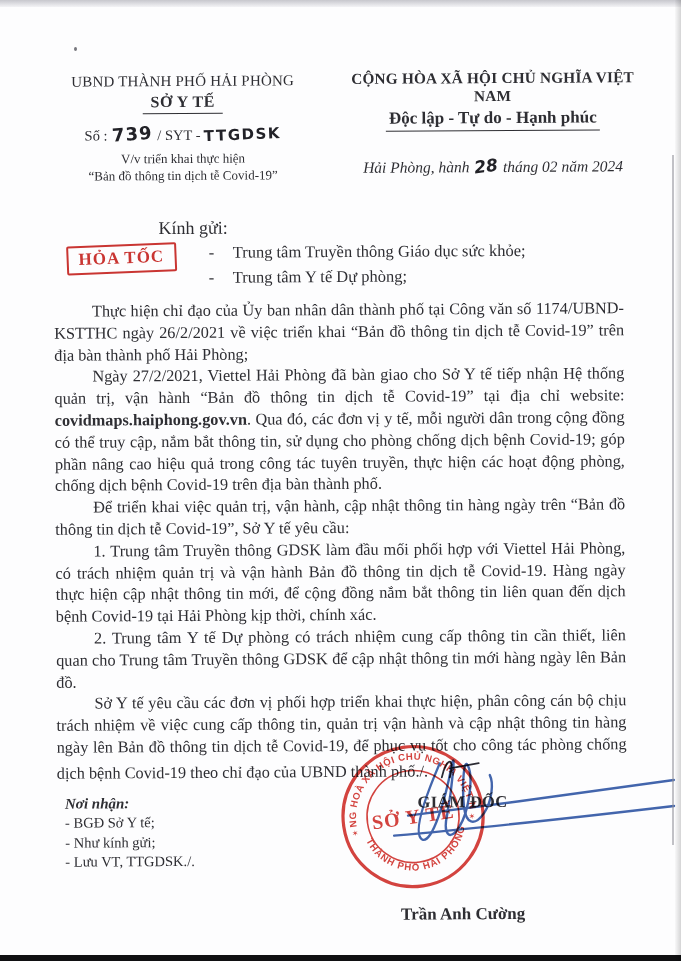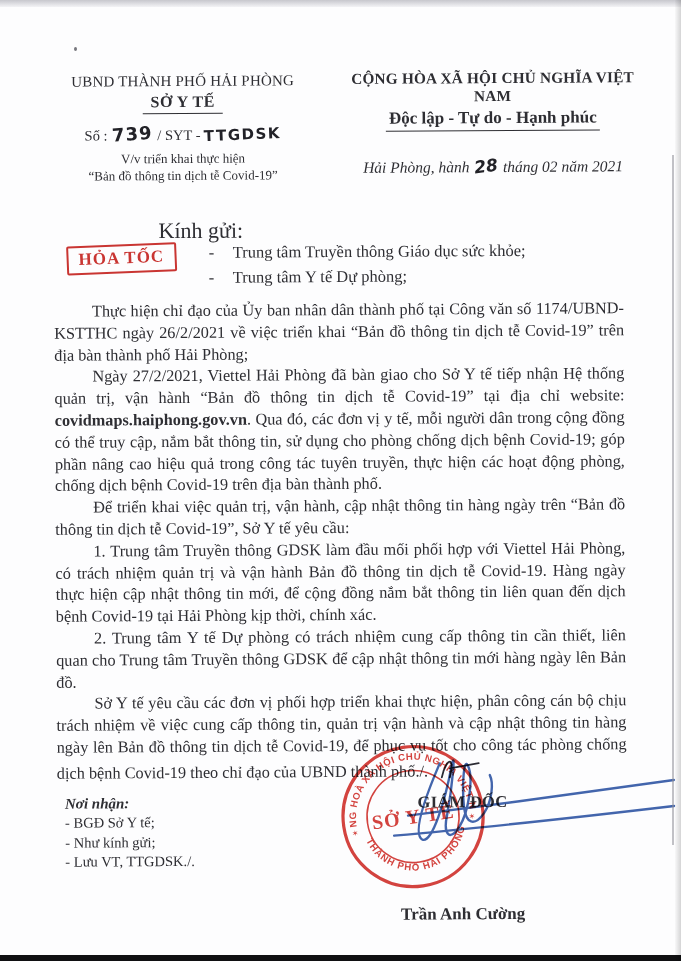--- a/index.html
+++ b/index.html
@@ -26,21 +26,21 @@
   .subject1{font-size:13px;line-height:17px;margin-top:6px;}
   .subject2{font-size:13px;line-height:17px;}
   .header-right{flex:0 0 322px;margin-left:-6px;text-align:center;}
   .nat-title{font-weight:bold;font-size:15.3px;letter-spacing:.2px;}
   .nat-motto{font-weight:bold;font-size:17px;margin-top:3px;}
   .nat-motto span{display:inline-block;border-bottom:1.6px solid #2e2e33;padding:0 3px 2px;}
   .date-line{font-style:italic;font-size:15.5px;margin-top:25px;}
 
   
   .kg-row{position:relative;margin-top:34px;height:66px;}
-  .salutation{position:absolute;left:160px;top:0;font-size:22px;}
+  .salutation{position:absolute;left:160px;top:0;font-size:18px;}
   .recipient-list{position:absolute;left:210px;top:22px;font-size:16.5px;line-height:25px;}
   .recipient .dash{display:inline-block;width:24px;}
   .hoa-toc{position:absolute;left:68px;top:26px;border:2.5px solid #c93532;border-radius:2px;color:#c93532;font-weight:bold;font-size:17px;letter-spacing:1px;padding:2px 10px 3px;transform:rotate(-2deg);background:rgba(255,255,255,.2);}
 
   
   .body-text{margin:16px 56px 0 55px;font-size:16.3px;line-height:21.8px;text-align:justify;}
   .body-text p{margin:0;text-indent:38px;}
   .site{font-weight:bold;}
   .flourish{vertical-align:-4px;margin-left:6px;}
 
@@ -78,21 +78,21 @@
         </div>
         <div class="subject1">V/v triển khai thực hiện</div>
         <div class="subject2">“Bản đồ thông tin dịch tễ Covid-19”</div>
       </div>
       <div class="header-right">
         <div class="nat-title">CỘNG HÒA XÃ HỘI CHỦ NGHĨA VIỆT NAM</div>
         <div class="nat-motto"><span>Độc lập - Tự do - Hạnh phúc</span></div>
         <div class="date-line">
           <span>Hải Phòng, hành</span>
           <span class="hand hand-day">28</span>
-          <span>tháng 02 năm 2021</span>
+          <span>tháng 02 năm 2024</span>
         </div>
       </div>
     </div>
 
     <div class="kg-row">
       <div class="hoa-toc"><span>HỎA TỐC</span></div>
       <div class="salutation">Kính gửi:</div>
       <div class="recipient-list">
         <div class="recipient"><span class="dash">-</span><span>Trung tâm Truyền thông Giáo dục sức khỏe;</span></div>
         <div class="recipient"><span class="dash">-</span><span>Trung tâm Y tế Dự phòng;</span></div>

